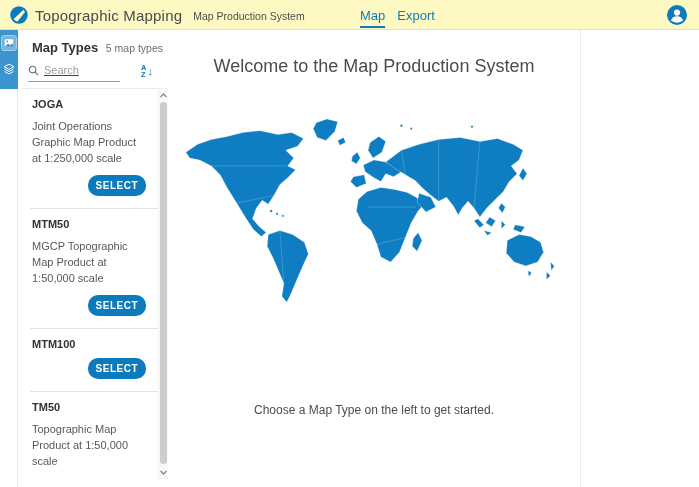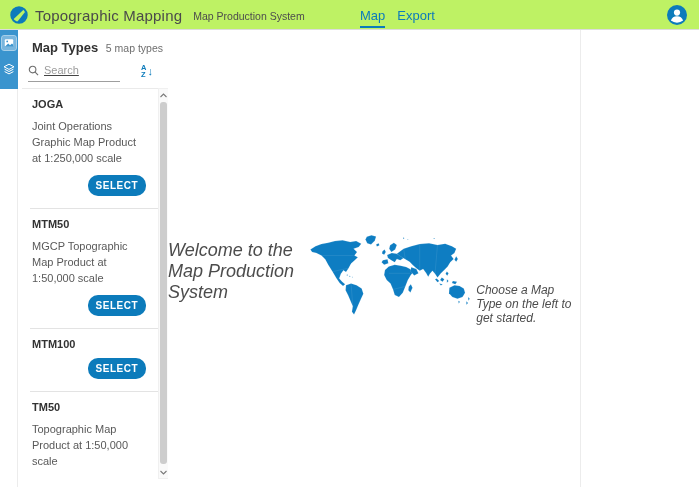--- a/index.html
+++ b/index.html
@@ -1,21 +1,21 @@
 <!DOCTYPE html>
 <html><head>
 <meta charset="utf-8">
 <style>
   html,body{margin:0;padding:0;background:#ffffff;}
   *{box-sizing:border-box;}
   body{font-family:"Liberation Sans", sans-serif;-webkit-font-smoothing:antialiased;}
   .page{position:relative;width:699px;height:487px;background:#fff;overflow:hidden;}
 
   
-  .header{position:absolute;left:0;top:0;width:699px;height:30px;background:#bef264;border-bottom:1px solid #dcdcdc;}
+  .header{position:absolute;left:0;top:0;width:699px;height:30px;background:#fef9c3;border-bottom:1px solid #dcdcdc;}
   .brand{position:absolute;left:10px;top:0;height:30px;display:flex;align-items:center;}
   .logo{width:18px;height:18px;margin-right:7px;}
   .app-title{font-size:15px;color:#4a4a4a;letter-spacing:.2px;}
   .app-subtitle{font-size:10.5px;color:#4d4d4d;margin-left:11px;position:relative;top:1px;}
   .tabs{position:absolute;left:360px;top:0;height:30px;display:flex;gap:12px;}
   .tab{font-size:13px;color:#0c7bbb;display:flex;align-items:center;height:30px;position:relative;cursor:pointer;}
   .tab.active:after{content:"";position:absolute;left:0;right:0;bottom:2px;height:2px;background:#0c7bbb;}
   .avatar{position:absolute;right:12px;top:5px;width:20px;height:20px;cursor:pointer;}
 
   
@@ -48,21 +48,21 @@
     letter-spacing:.5px;padding:5px 8px;cursor:pointer;font-family:"Liberation Sans",sans-serif;}
 
   
   .sb-scroll{position:absolute;right:2px;top:58px;bottom:8px;width:11px;background:#fafafa;border:1px solid #f0f0f0;}
   .sb-arrow{position:absolute;left:0;width:100%;height:12px;display:flex;align-items:center;justify-content:center;cursor:pointer;}
   .sb-arrow.up{top:0;} .sb-arrow.down{bottom:0;}
   .sb-thumb{position:absolute;left:1px;top:13px;bottom:14px;width:7px;background:#cdcdcd;border-radius:3px;cursor:pointer;}
 
   
   .main{position:absolute;left:168px;top:30px;width:413px;height:457px;background:#fff;border-right:1px solid #ececec;
-    display:flex;flex-direction:row;align-items:center;font-style:italic;}
+    display:flex;flex-direction:column;align-items:center;}
   .welcome{margin-top:26px;font-size:18px;color:#4c4c4c;font-weight:500;}
   .world-map{margin-top:32px;}
   .instruction{margin-top:90px;font-size:12px;color:#4c4c4c;}
   .right-pane{position:absolute;left:582px;top:30px;width:117px;height:457px;background:#fff;}
 </style>
 </head>
 <body>
 
 <div class="page">
 

